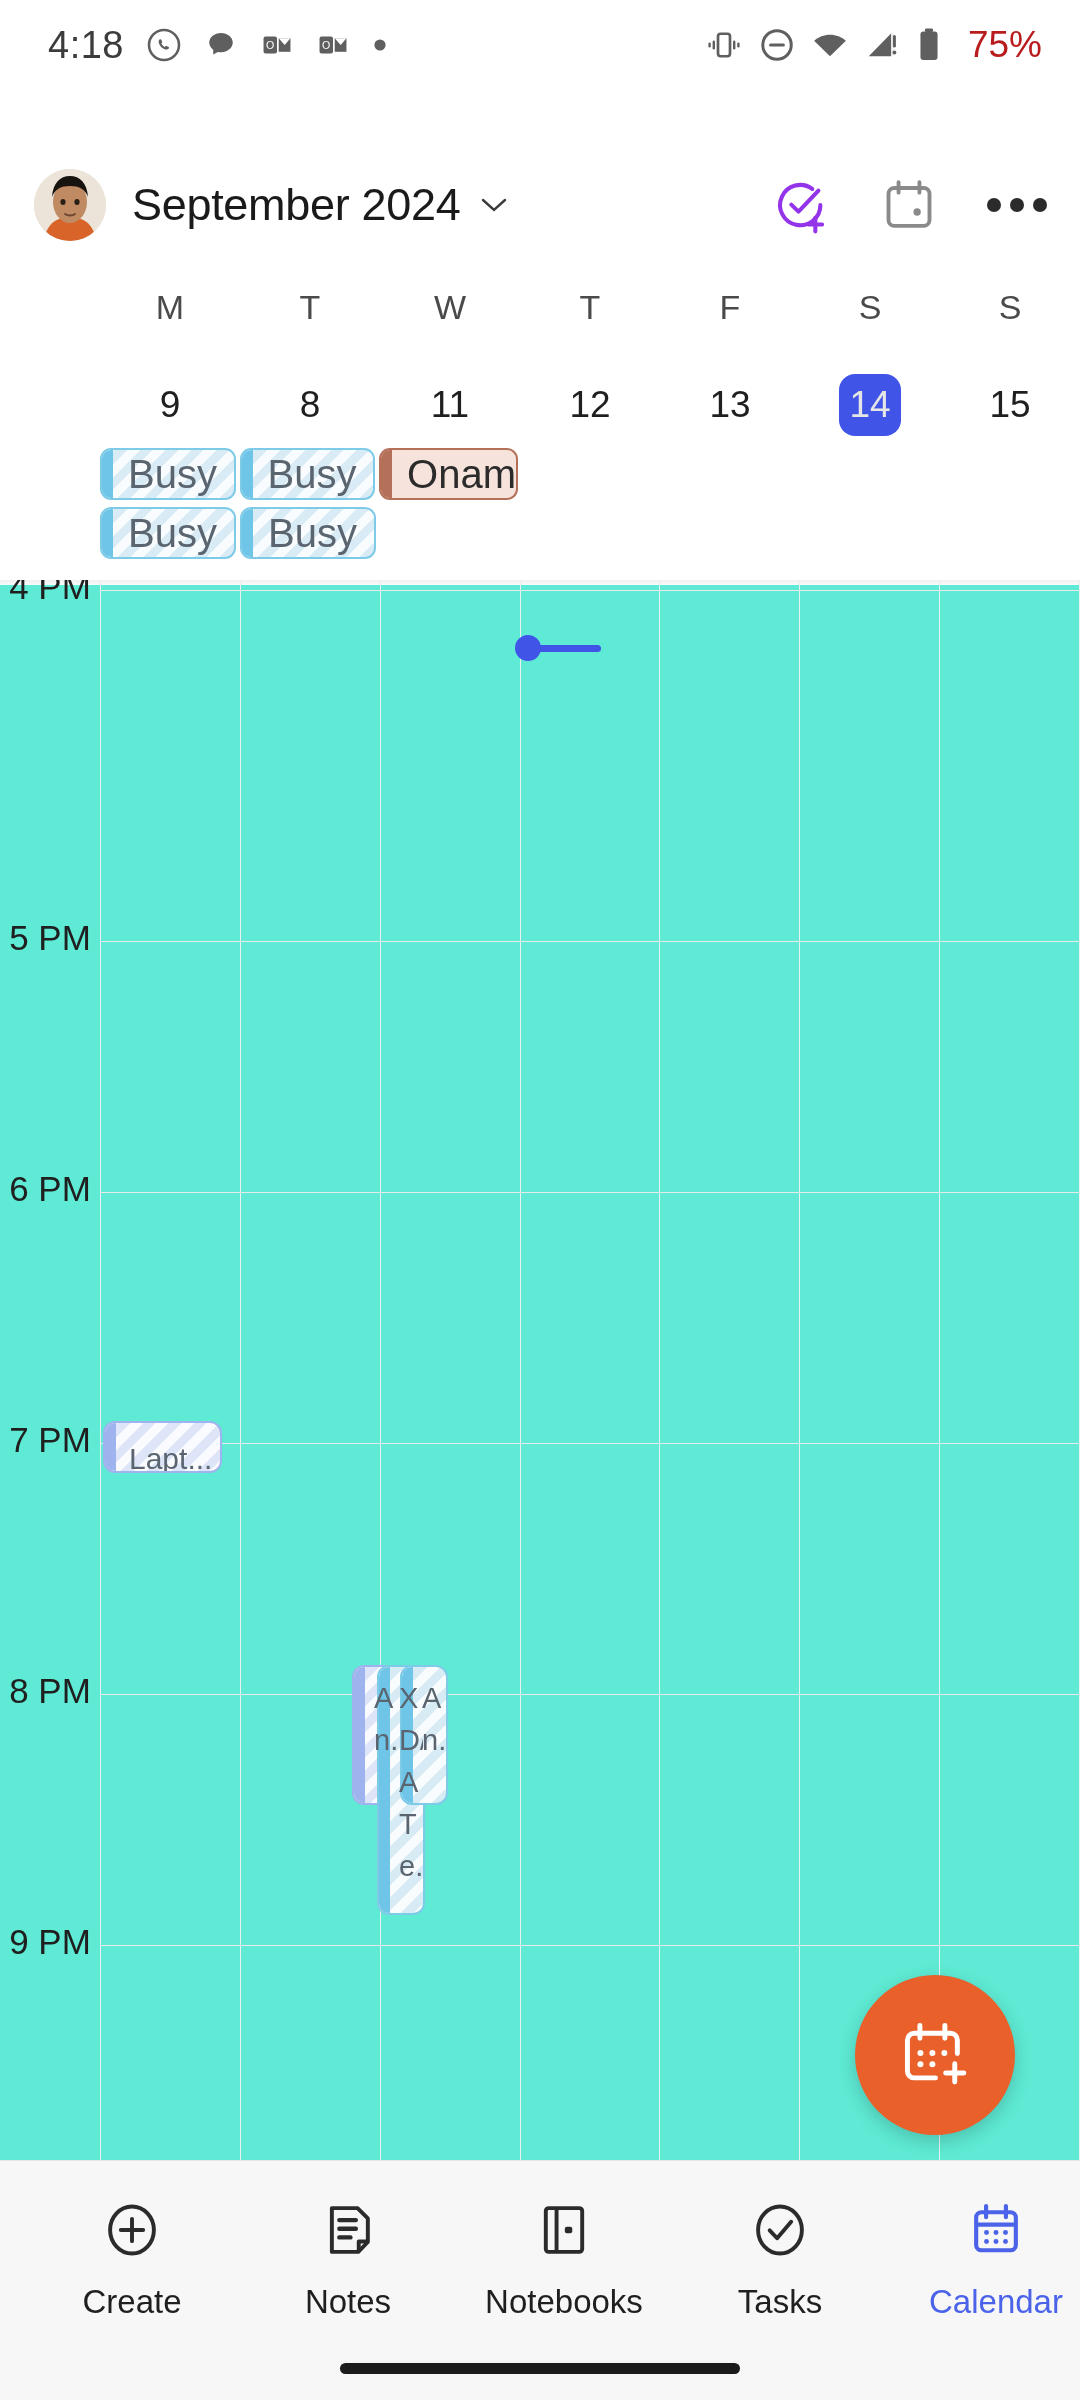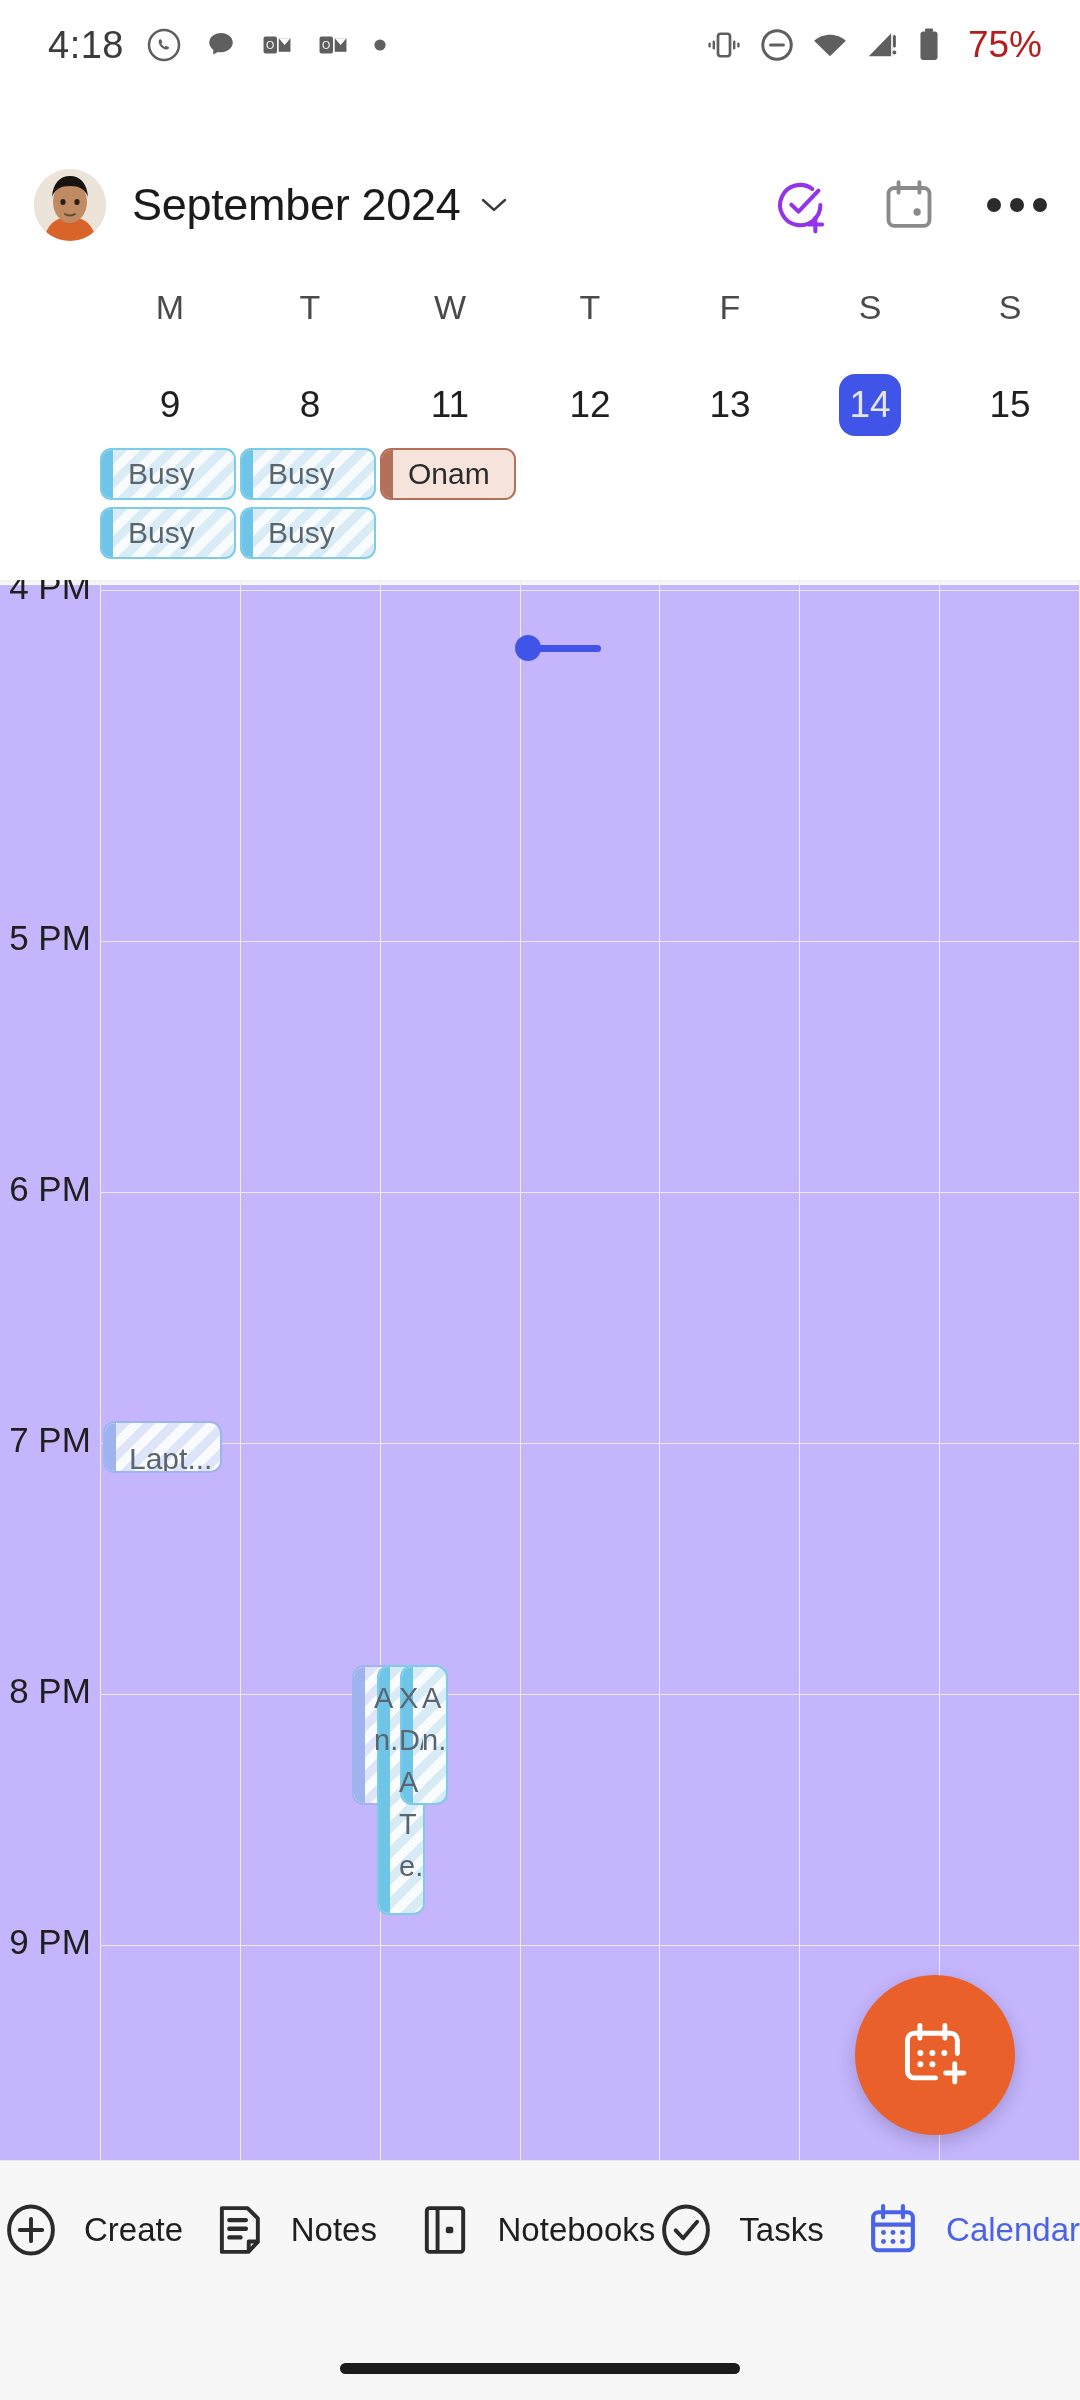--- a/index.html
+++ b/index.html
@@ -67,33 +67,33 @@
     display:flex; align-items:center;
     border:2px solid #7ecbe8; background:#e8f4fa;
     background-image:repeating-linear-gradient(135deg, rgba(255,255,255,0.75) 0 9px, rgba(150,200,225,0.18) 9px 18px);
   }
   .chip::before {
     content:""; position:absolute; left:0; top:0; bottom:0; width:11px;
     background:#6fc5e8;
   }
   .chip span {
     position:relative; z-index:2; margin-left:26px;
-    font-size:30px; color:#5a6570; white-space:nowrap;
+    font-size:40px; color:#5a6570; white-space:nowrap;
   }
   .chip.onam {
     border-color:#b5705a; background:#f6e4dc;
     background-image:none;
   }
   .chip.onam::before { background:#b5705a; }
   .chip.onam span { color:#2b2b2b; }
 
   
   .gridwrap {
     position:absolute; top:580px; left:0; width:1080px; height:1580px;
-    overflow:hidden; background:#c4b5fd;
+    overflow:hidden; background:#5eead4;
   }
   .grid-topline {
     position:absolute; top:0; left:0; width:1080px; height:5px;
     background:linear-gradient(#efefef,#fbfbfb);
   }
   .grid-inner { position:absolute; top:-10px; left:0; width:1080px; height:1700px; }
   .hour-row { position:absolute; left:0; width:1080px; height:226px; }
   .hour-label {
     position:absolute; left:0; top:-26px; width:100px;
     text-align:center; font-size:35px; color:#1f1f1f; line-height:46px;
@@ -140,21 +140,21 @@
     background:#e9602a; display:flex; align-items:center; justify-content:center;
     box-shadow:0 6px 18px rgba(0,0,0,0.18);
   }
 
   
   .bottomnav {
     position:absolute; left:0; bottom:0; width:1080px; height:240px;
     background:#f7f7f7; border-top:1px solid #e7e7e7;
     display:flex; align-items:flex-start; padding-top:38px;
   }
-  .nav-item { flex:1 1 0; display:flex; flex-direction:row; align-items:center; gap:22px; }
+  .nav-item { flex:1 1 0; display:flex; flex-direction:column; align-items:center; gap:22px;margin-left:48px; }
   .nav-label { font-size:33px; color:#1f1f1f; }
   .nav-item.active .nav-label { color:#4b63e8; }
   .homebar {
     position:absolute; left:50%; transform:translateX(-50%); bottom:26px;
     width:400px; height:11px; border-radius:6px; background:#1b1b1b;
   }
 </style>
 </head>
 <body>
 

